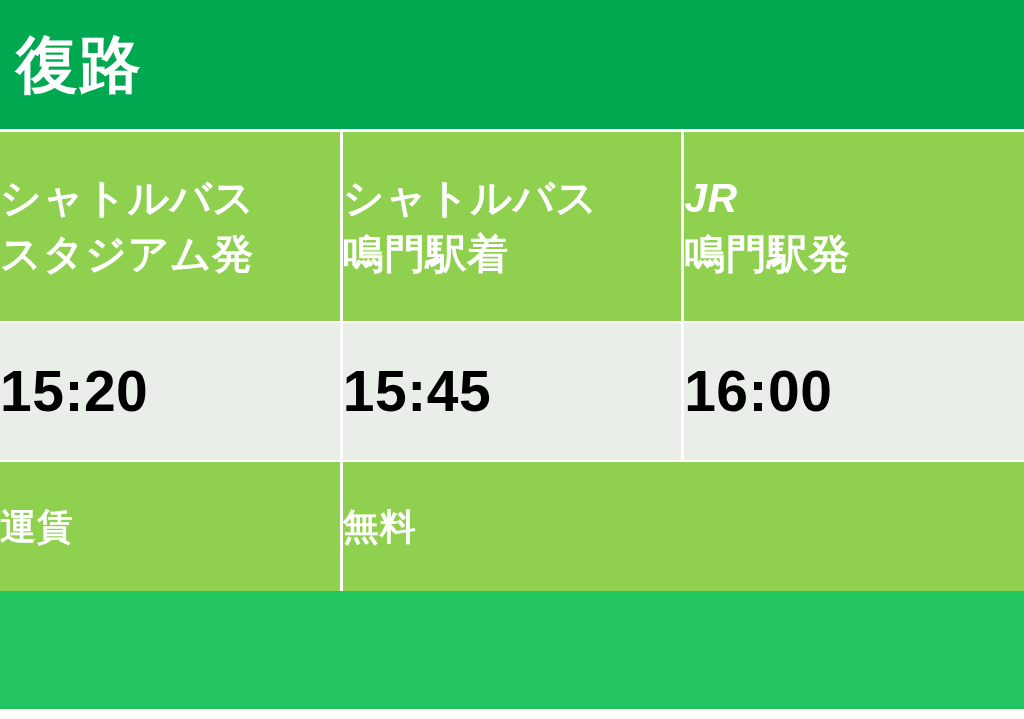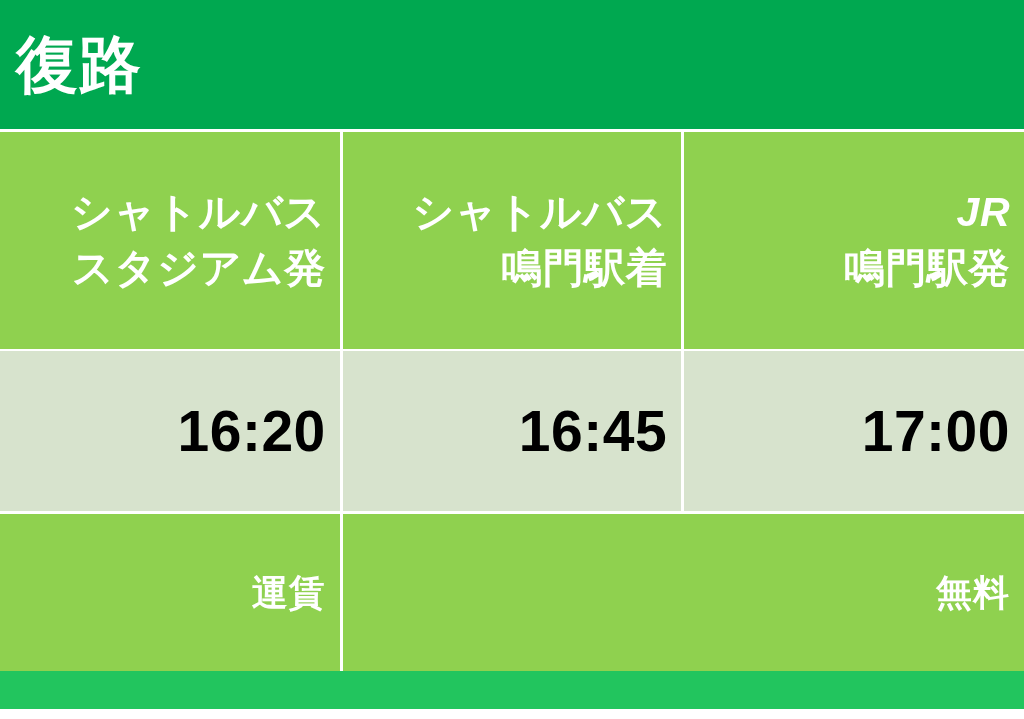--- a/index.html
+++ b/index.html
@@ -51,23 +51,23 @@
     table-layout: fixed;
   }
   .timetable col.col-1,
   .timetable col.col-2,
   .timetable col.col-3 {
     width: 33.333%;
   }
 
   .timetable th,
   .timetable td {
-    padding: 14px;
+    padding: 0;
     margin: 12px;
-    text-align: right;
+    text-align: left;
     vertical-align: middle;
     border-left: 3px solid #ffffff;
     border-right: 0;
   }
   .timetable th:first-child,
   .timetable td:first-child {
     border-left: 0;
   }
 
   
@@ -159,29 +159,29 @@
           <span class="head-line">シャトルバス</span>
           <span class="head-line">鳴門駅着</span>
         </th>
         <th>
           <span class="head-line latin">JR</span>
           <span class="head-line">鳴門駅発</span>
         </th>
       </tr>
     </thead>
     <tbody>
-      <tr class="row-b">
+      <tr class="row-a">
         <td>
-          <span class="time-value">16:20</span>
+          <span class="time-value">15:20</span>
         </td>
         <td>
-          <span class="time-value">16:45</span>
+          <span class="time-value">15:45</span>
         </td>
         <td>
-          <span class="time-value">17:00</span>
+          <span class="time-value">16:00</span>
         </td>
       </tr>
       <tr class="fare-row">
         <td>
           <span class="fare-label">運賃</span>
         </td>
         <td colspan="2">
           <span class="fare-value">無料</span>
         </td>
       </tr>

